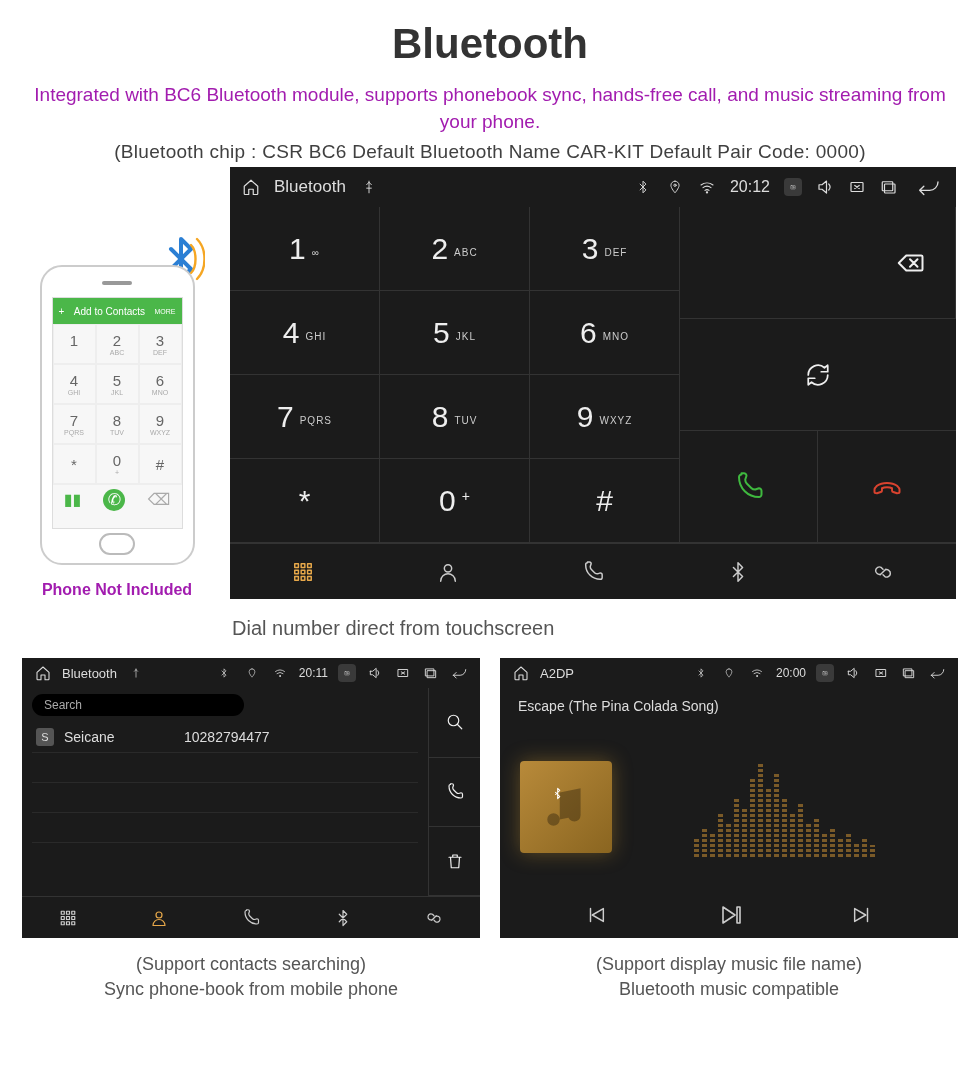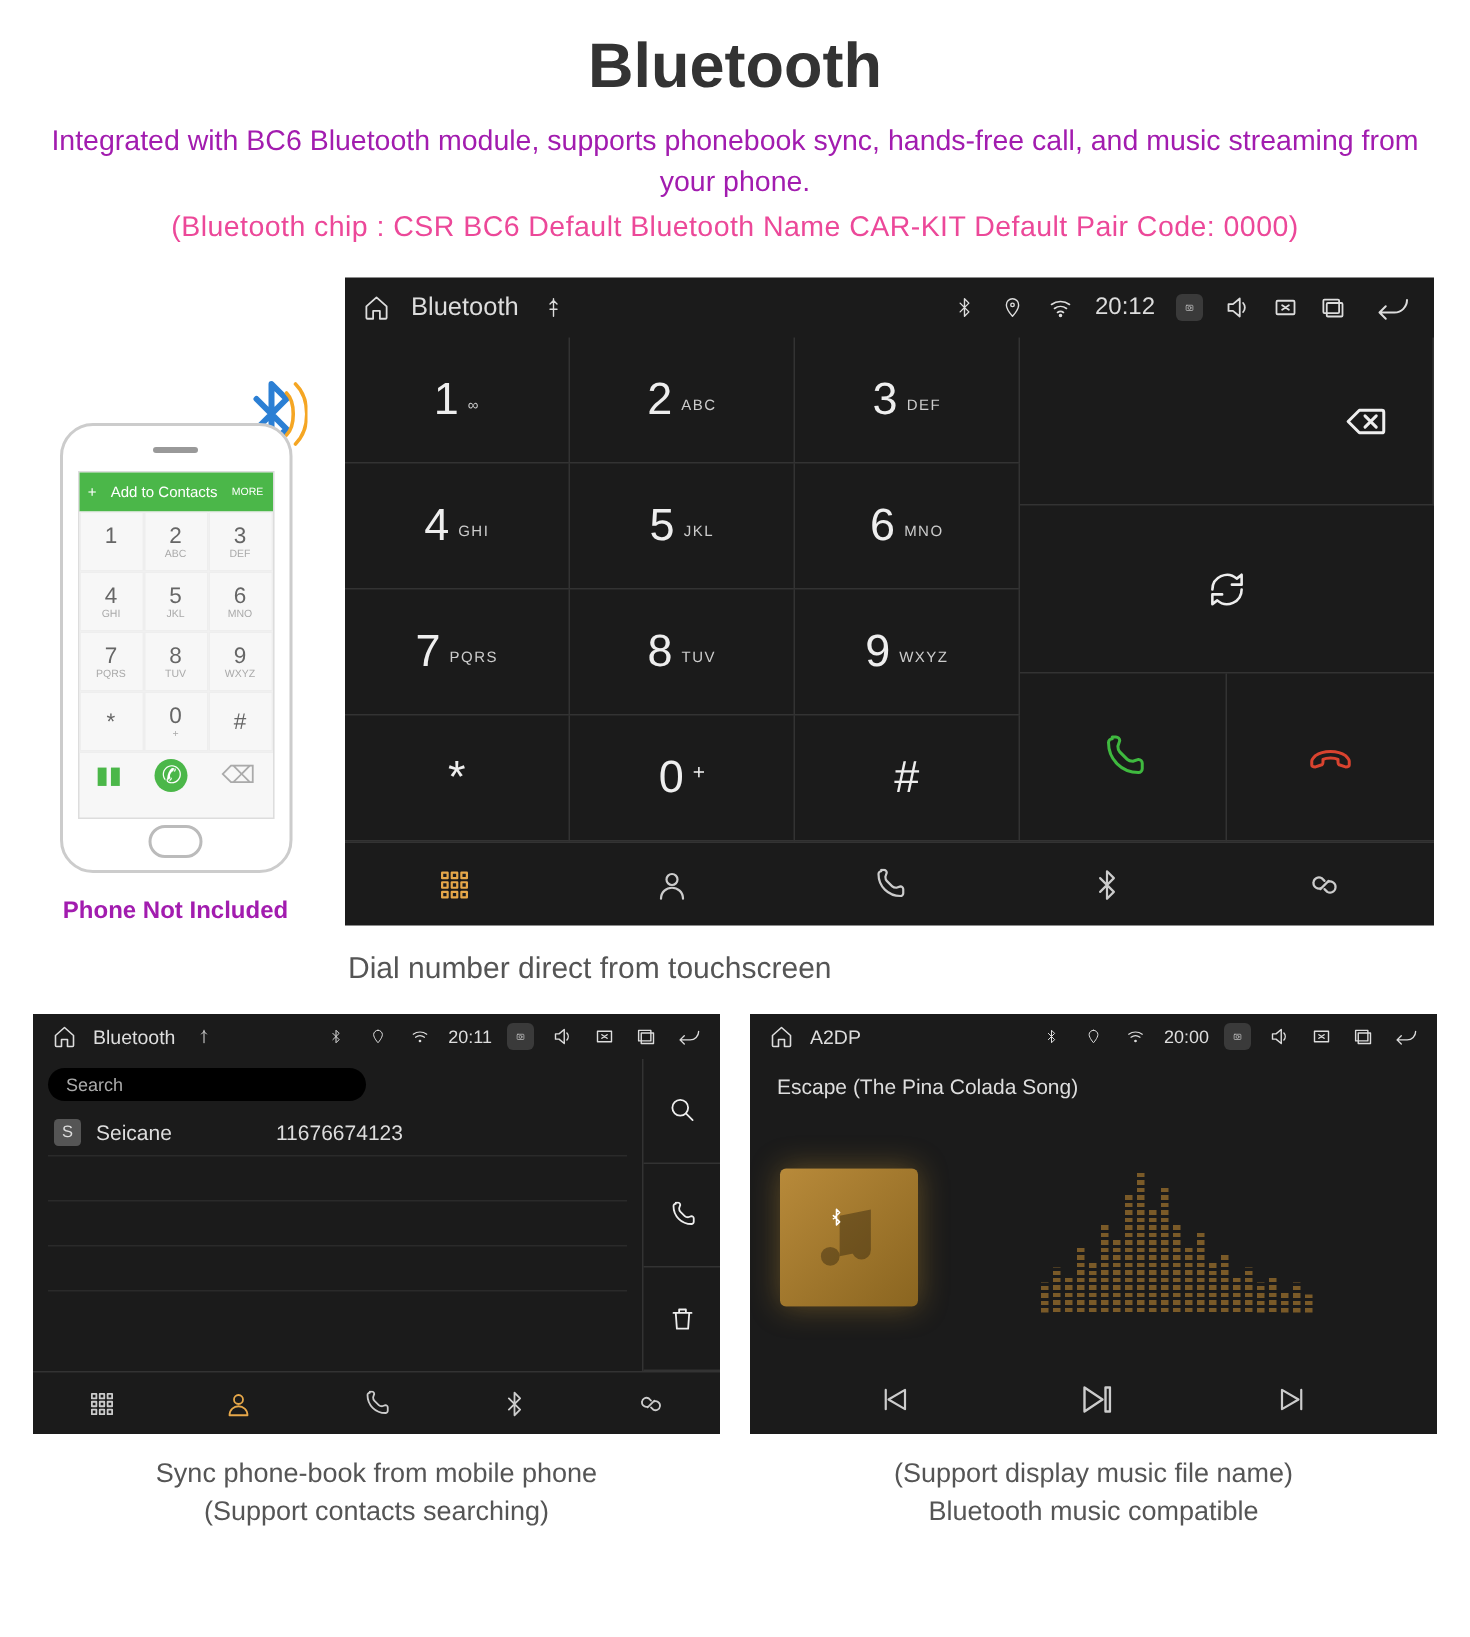--- a/index.html
+++ b/index.html
@@ -6,21 +6,21 @@
   body {
     width: 980px;
     height: 1091px;
     background: #fff;
     font-family: Arial, Helvetica, sans-serif;
     color: #555;
     padding: 20px 22px;
   }
   .title { text-align: center; font-size: 42px; font-weight: bold; color: #333; margin-bottom: 14px; }
   .subtitle { text-align: center; font-size: 19px; color: #a21caf; line-height: 1.4; margin-bottom: 6px; }
-  .specs { text-align: center; font-size: 19px; color: #ec4899; margin-bottom: 22px; letter-spacing: 0.3px; }
+  .specs { text-align: center; font-size: 19px; color: #404040; margin-bottom: 4px; letter-spacing: 0.3px; }
 
   .row1 { display: flex; align-items: flex-end; gap: 18px; margin-bottom: 18px; }
   .phone-col { width: 190px; text-align: center; }
   .phone-wrap { position: relative; display: inline-block; }
   .bt-icon { position: absolute; top: -30px; right: -10px; width: 48px; height: 48px; }
   .phone-device {
     width: 155px; height: 300px; background: #fff; border: 2px solid #ccc;
     border-radius: 22px; margin: 0 auto 8px; position: relative; overflow: hidden;
   }
   .phone-speaker { position:absolute; top:14px; left:50%; transform:translateX(-50%); width:30px; height:4px; background:#999; border-radius:2px;}
@@ -413,21 +413,21 @@
             <path d="M28 6a10 10 0 01-10 10H6M6 16l5-5M6 16l5 5"></path>
           </svg>
         </span>
     </div>
     <div class="pb-body">
       <div class="pb-list">
         <div class="pb-search">Search</div>
         <div class="pb-row">
           <span class="pb-badge">S</span>
           <span class="pb-name">Seicane</span>
-          <span>11676674123</span>
+          <span>10282794477</span>
         </div>
         <div class="pb-row" style="height:30px"></div>
         <div class="pb-row" style="height:30px"></div>
         <div class="pb-row" style="height:30px"></div>
         <div class="pb-row" style="height:30px;border:none"></div>
       </div>
       <div class="pb-side">
         <div>
             <svg viewBox="0 0 24 24" width="18" height="18">
               <circle cx="10" cy="10" r="7"></circle>
@@ -584,20 +584,20 @@
         <span><svg viewBox="0 0 24 24" width="22" height="22" fill="#ccc" stroke="none">
               <path d="M18 5v14M4 5v14l12-7z"></path>
             </svg></span>
       </div>
     </div>
   </div>
 </div>
 
 <div class="captions">
   <div class="cap">
+    <div>(Support contacts searching)</div>
     <div>Sync phone-book from mobile phone</div>
-    <div>(Support contacts searching)</div>
   </div>
   <div class="cap">
     <div>(Support display music file name)</div>
     <div>Bluetooth music compatible</div>
   </div>
 </div>
 
 </body></html>

